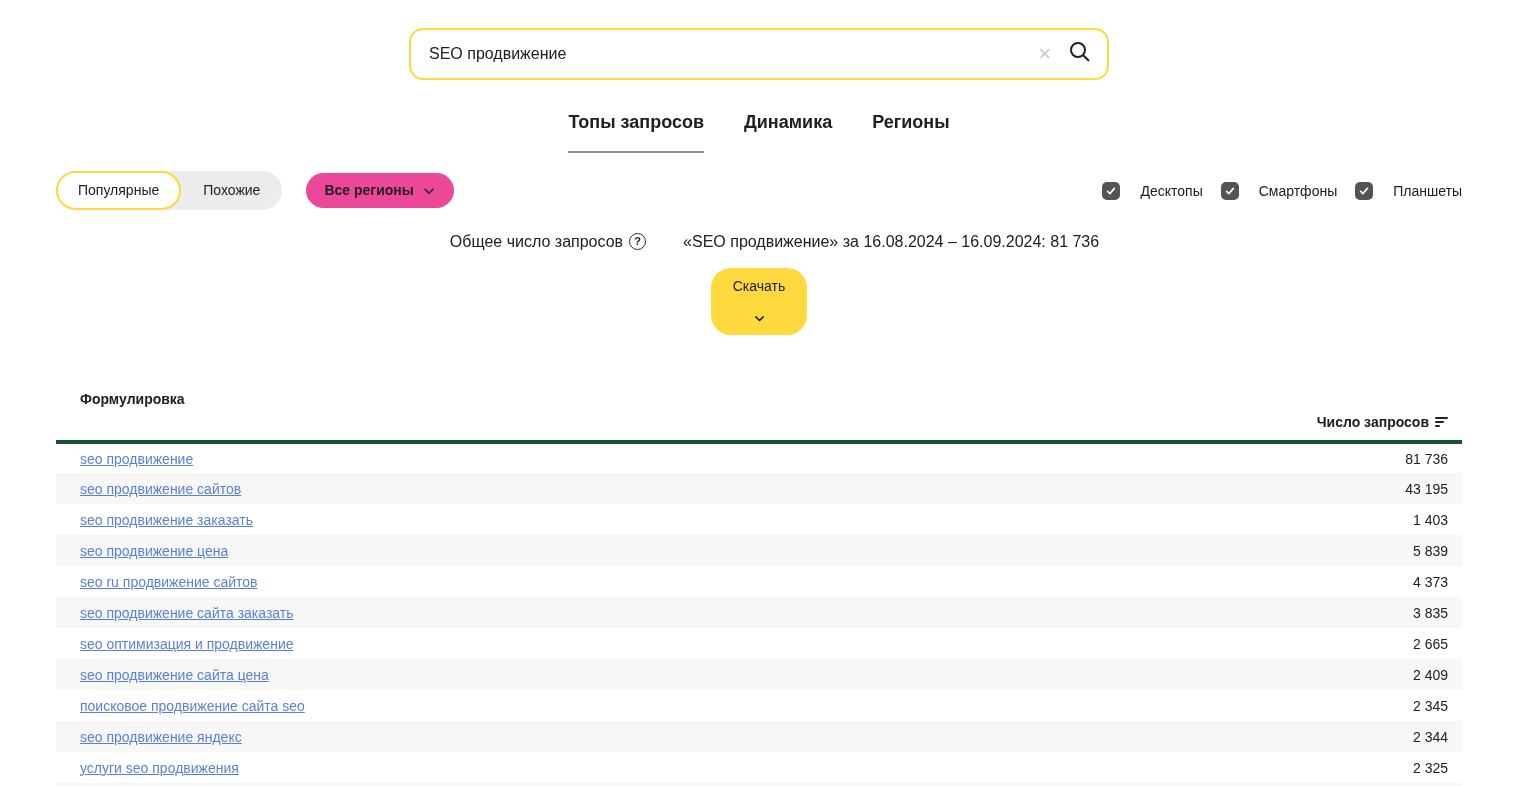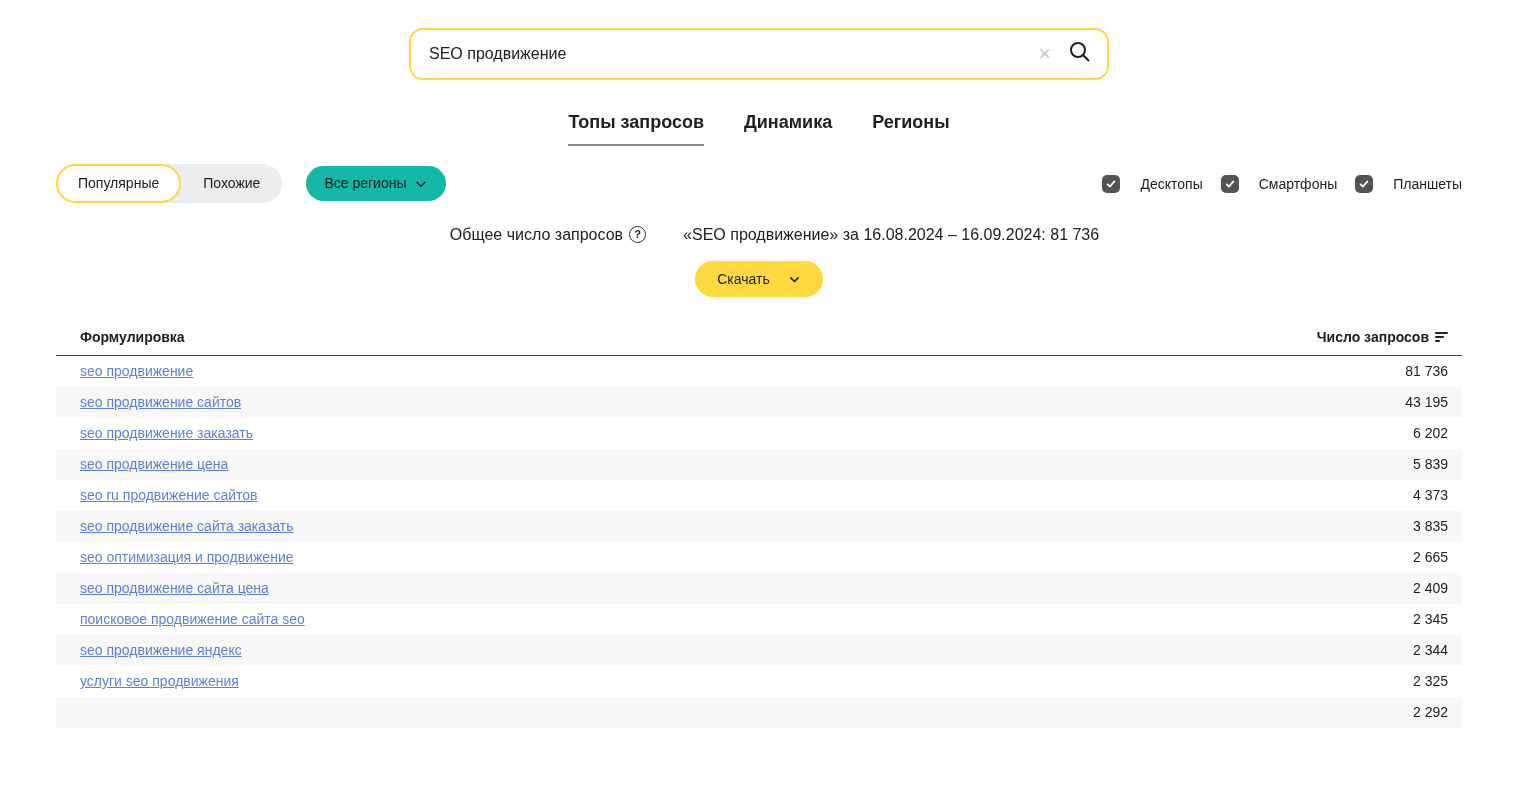--- a/index.html
+++ b/index.html
@@ -13,63 +13,63 @@
                 padding:0 14px 0 18px; }
   .search-input { flex:1; border:none; outline:none; font-size:16px; color:#21201f;
                   font-family:"Liberation Sans", sans-serif; background:transparent; }
   .clear-btn { color:#c9c9c9; font-size:22px; line-height:1; margin-right:16px;
                cursor:pointer; user-select:none; }
   .search-btn { display:flex; align-items:center; cursor:pointer; }
 
   
   .tabs { display:flex; justify-content:center; gap:40px; margin-top:32px;
           font-size:18px; font-weight:bold; }
-  .tab { cursor:pointer; padding-bottom:11px; }
+  .tab { cursor:pointer; padding-bottom:18px; }
   .tab.active { border-bottom:2px solid #8c8c8c; }
 
   
   .filter-row { display:flex; justify-content:space-between; align-items:center;
                 margin:18px 56px 0; }
   .filter-left { display:flex; gap:24px; align-items:center; }
   .segmented { display:flex; background:#ececec; border-radius:22px; align-items:stretch; }
   .seg { padding:10px 20px; font-size:14px; border-radius:22px; cursor:pointer;
          border:2px solid transparent; line-height:1.1; }
   .seg.selected { background:#fff; border-color:#ffd93d; }
-  .pill { display:flex; align-items:center; gap:8px; background:#14b8a6;
+  .pill { display:flex; align-items:center; gap:8px; background:#ec4899;
           border-radius:22px; padding:10px 18px; font-size:14px; cursor:pointer;
-          line-height:1.1; }
+          line-height:1.1;font-weight:bold; }
   .chev svg { display:block; }
 
   .devices { display:flex; gap:18px; align-items:center; }
   .device { display:flex; align-items:center; gap:20px; font-size:14px; cursor:pointer; }
   .checkbox { width:18px; height:18px; background:#545454; border-radius:5px;
               display:flex; align-items:center; justify-content:center; flex:0 0 auto; }
 
   
   .summary { text-align:center; margin-top:22px; font-size:16px; }
   .summary .seg-txt { vertical-align:middle;margin-left:31px; }
   .help-icon { display:inline-flex; align-items:center; justify-content:center;
                width:17px; height:17px; border:1.5px solid #2b2b2b; border-radius:50%;
                font-size:11px; font-weight:bold; vertical-align:middle;
                margin:0 6px 0 6px; position:relative; top:-1px; }
 
   
   .btn-row { text-align:center; margin-top:17px; }
   .download-btn { display:inline-flex; align-items:center; gap:18px;
                   background:#ffd93d; border:none; border-radius:20px;
                   padding:10px 22px; font-size:14px; color:#21201f; cursor:pointer;
-                  font-family:"Liberation Sans", sans-serif; }
+                  font-family:"Liberation Sans", sans-serif;flex-direction:column; }
 
   
   .table-wrap { margin:24px 56px 0; }
   table { width:100%; border-collapse:collapse; font-size:14px; }
   thead th { text-align:left; font-weight:bold; padding:8px 0 10px 24px;
-             border-bottom:1px solid #14532d; }
+             border-bottom:4px solid #14532d; }
   thead th.num { text-align:right; padding:8px 14px 10px 0; }
-  .th-num-inner { display:inline-flex; align-items:center; gap:6px; }
+  .th-num-inner { display:inline-flex; align-items:center; gap:6px;margin-top:47px; }
   .sort-icon { display:inline-flex; flex-direction:column; gap:2px; }
   .sort-icon i { display:block; height:2px; background:#21201f; border-radius:1px; }
   .sort-icon i:nth-child(1){ width:13px; }
   .sort-icon i:nth-child(2){ width:9px; }
   .sort-icon i:nth-child(3){ width:5px; }
 
   tbody tr { height:31px; }
   tbody tr:nth-child(even) { background:#f7f7f7; }
   td.phrase { padding:0 0 0 24px; }
   td.count  { text-align:right; padding:0 14px 0 0; white-space:nowrap; }
@@ -188,21 +188,21 @@
       <a>seo продвижение сайтов</a>
     </td>
     <td class="count">43 195</td>
   </tr>
 
 
   <tr>
     <td class="phrase">
       <a>seo продвижение заказать</a>
     </td>
-    <td class="count">6 202</td>
+    <td class="count">1 403</td>
   </tr>
 
   <tr>
     <td class="phrase">
       <a>seo продвижение цена</a>
     </td>
     <td class="count">5 839</td>
   </tr>
 
 

